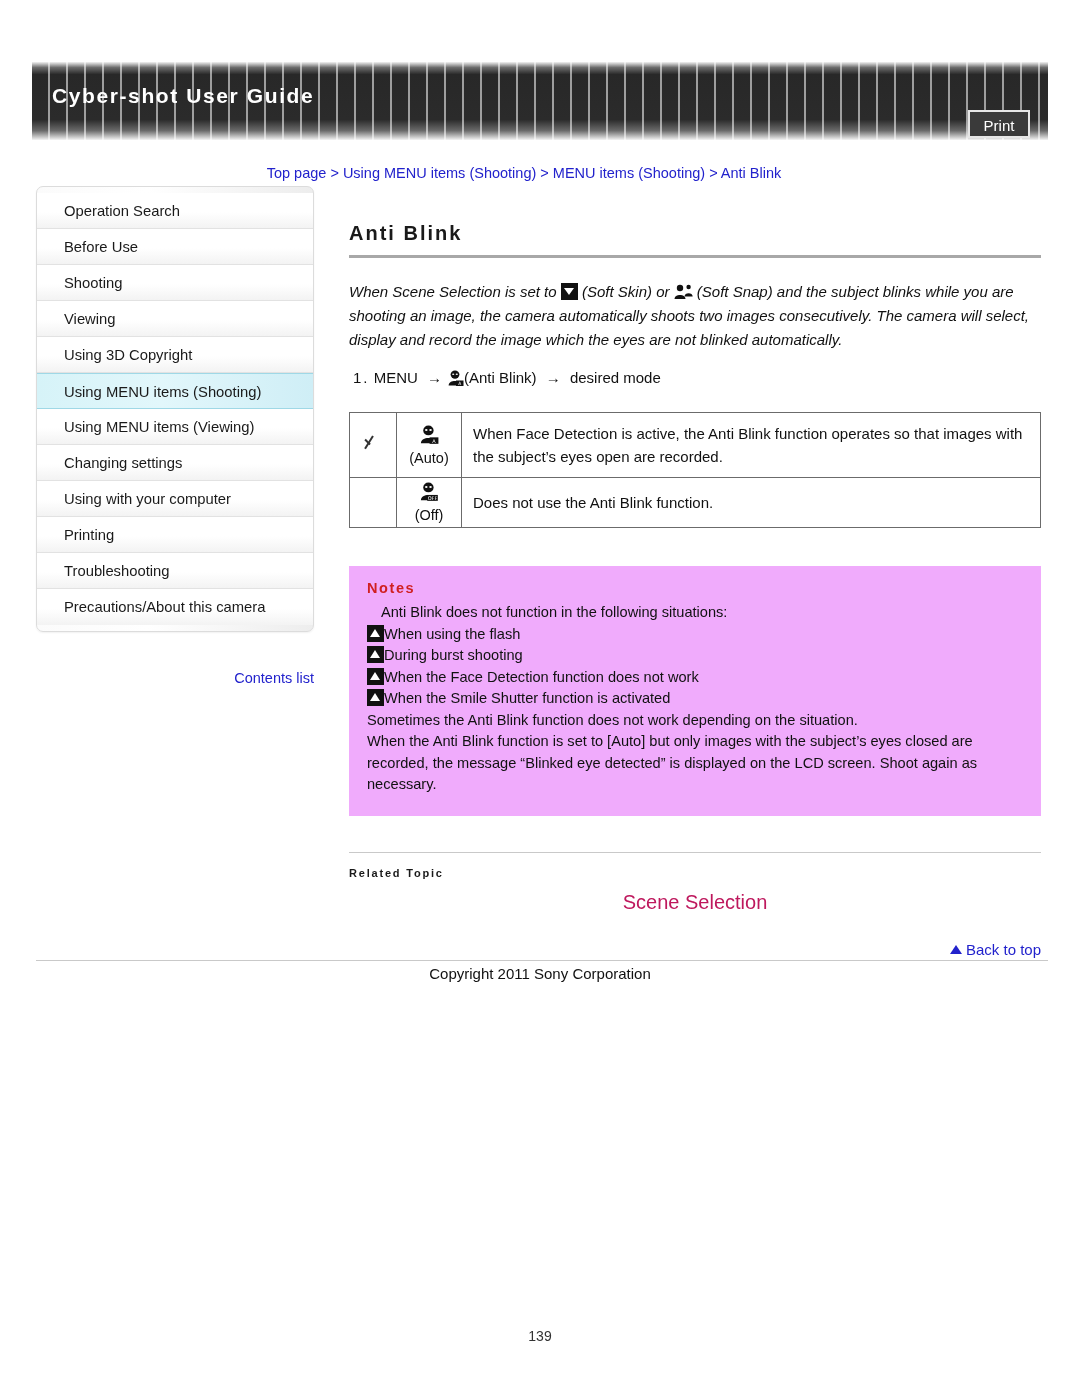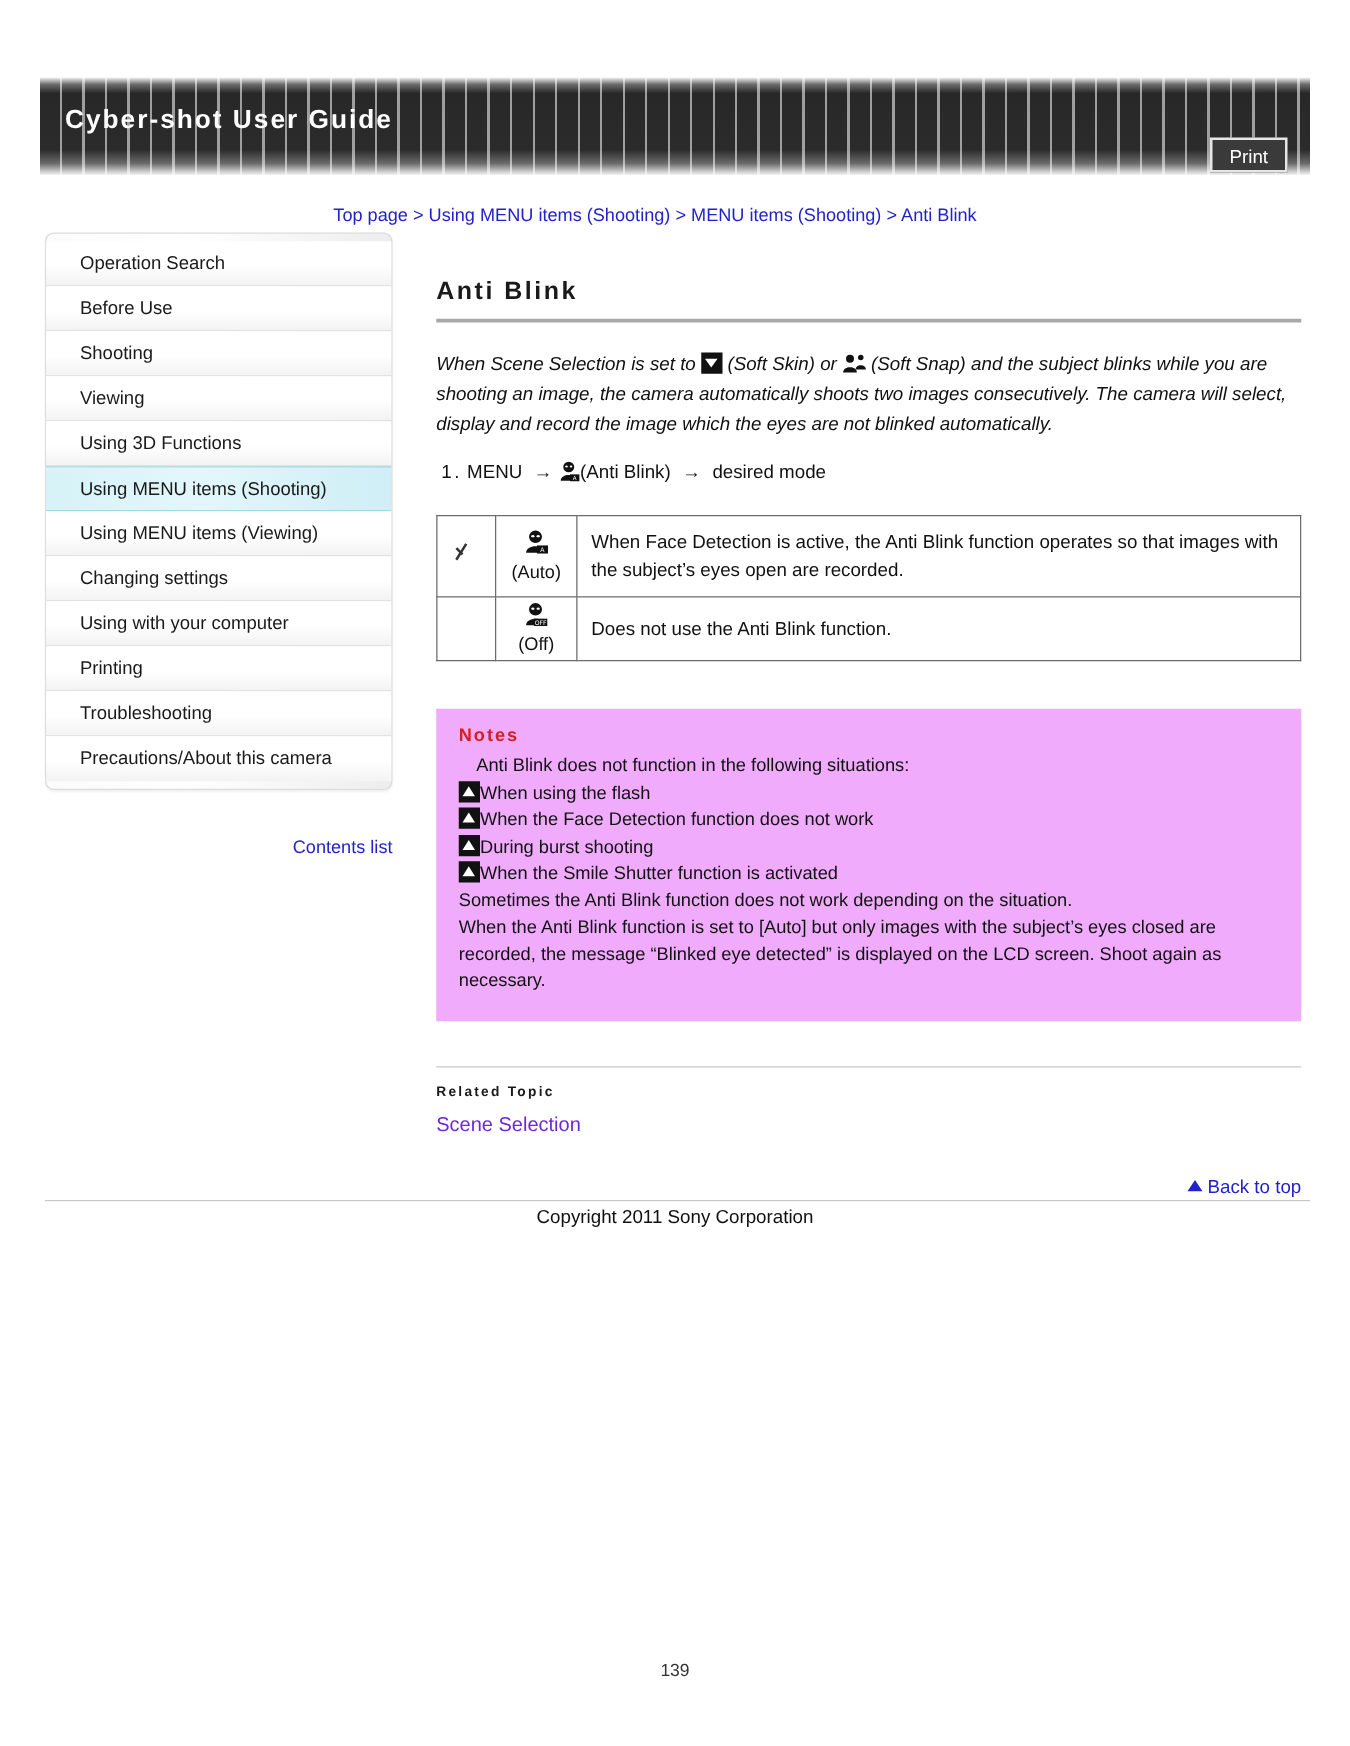--- a/index.html
+++ b/index.html
@@ -290,23 +290,24 @@
   }
   .related-heading {
     margin-top: 14px;
     font-size: 11px;
     font-weight: bold;
     letter-spacing: 1.8px;
     color: #1a1a1a;
   }
   .related-link {
     margin-top: 12px;
-    font-size: 16px;
-    color: #6d28d9;
+    font-size: 20px;
+    color: #be185d;
     cursor: pointer;
+    text-align: center;
   }
 
   
   .back-to-top {
     position: absolute;
     left: 349px;
     top: 941px;
     width: 692px;
     text-align: right;
     font-size: 15px;
@@ -365,21 +366,21 @@
   <span class="crumb">MENU items (Shooting)</span>
   <span class="sep">&gt;</span>
   <span class="crumb">Anti Blink</span>
 </div>
 
 <nav class="sidebar">
   <div class="nav-item">Operation Search</div>
   <div class="nav-item">Before Use</div>
   <div class="nav-item">Shooting</div>
   <div class="nav-item">Viewing</div>
-  <div class="nav-item">Using 3D Functions</div>
+  <div class="nav-item">Using 3D Copyright</div>
   <div class="nav-item active">Using MENU items (Shooting)</div>
   <div class="nav-item">Using MENU items (Viewing)</div>
   <div class="nav-item">Changing settings</div>
   <div class="nav-item">Using with your computer</div>
   <div class="nav-item">Printing</div>
   <div class="nav-item">Troubleshooting</div>
   <div class="nav-item">Precautions/About this camera</div>
 </nav>
 <div class="contents-list-link">Contents list</div>
 
@@ -450,22 +451,22 @@
         </td>
         <td class="col-desc">Does not use the Anti Blink function.</td>
       </tr>
     </tbody>
   </table>
 
   <section class="notes-box">
     <div class="notes-heading">Notes</div>
     <div class="notes-line">Anti Blink does not function in the following situations:</div>
     <div class="notes-bullet-line"><span class="tri-bullet"></span><span>When using the flash</span></div>
+    <div class="notes-bullet-line"><span class="tri-bullet"></span><span>During burst shooting</span></div>
     <div class="notes-bullet-line"><span class="tri-bullet"></span><span>When the Face Detection function does not work</span></div>
-    <div class="notes-bullet-line"><span class="tri-bullet"></span><span>During burst shooting</span></div>
     <div class="notes-bullet-line"><span class="tri-bullet"></span><span>When the Smile Shutter function is activated</span></div>
     <div class="notes-par">Sometimes the Anti Blink function does not work depending on the situation.</div>
     <div class="notes-par">When the Anti Blink function is set to [Auto] but only images with the subject’s eyes closed are recorded, the message “Blinked eye detected” is displayed on the LCD screen. Shoot again as necessary.</div>
   </section>
 
   <div class="related-rule"></div>
   <div class="related-heading">Related Topic</div>
   <div class="related-link">Scene Selection</div>
 
 </main>

